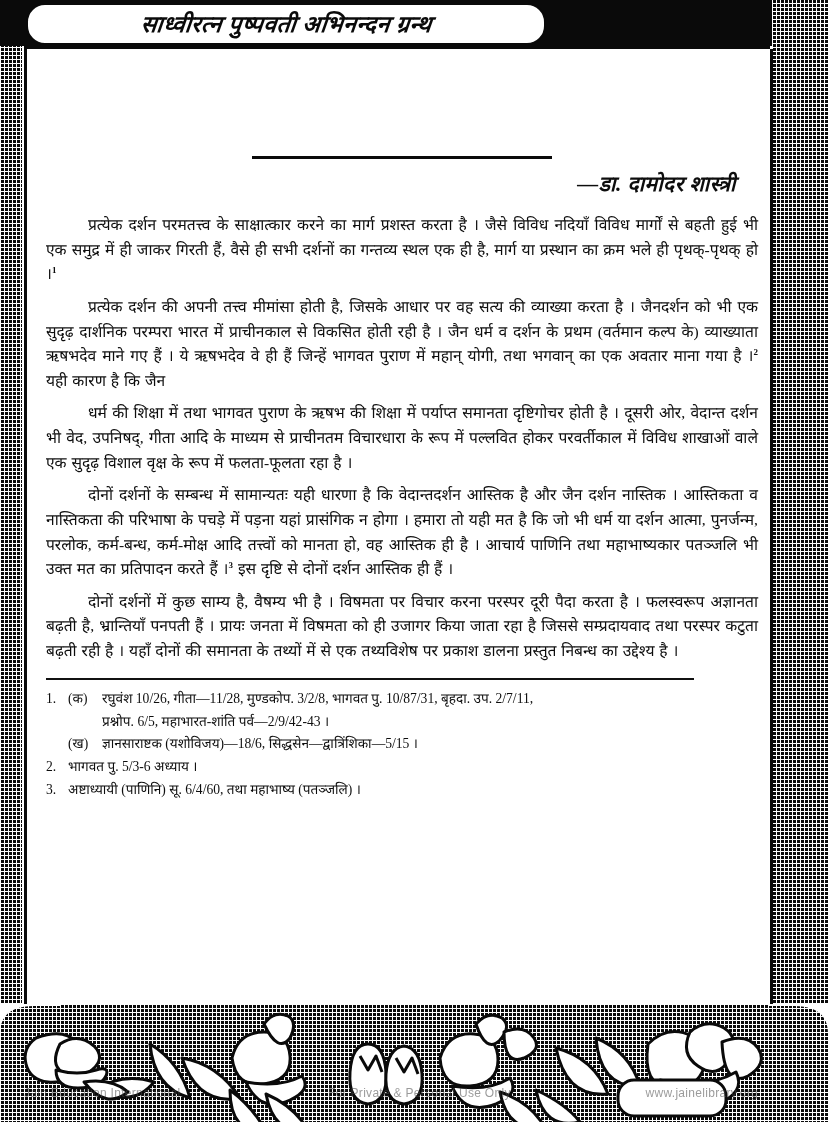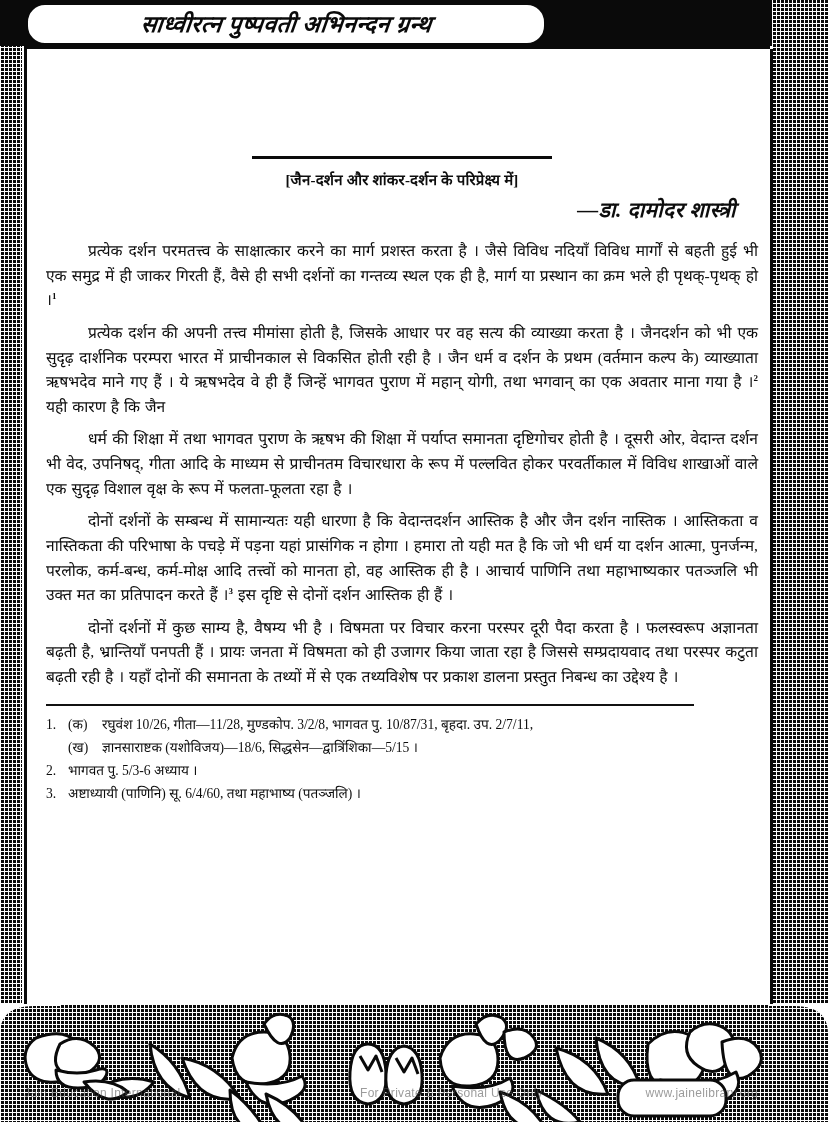--- a/index.html
+++ b/index.html
@@ -107,21 +107,21 @@
   
   #ornament{
     position:absolute;left:0;bottom:0;width:828px;height:118px;
     pointer-events:none;
   }
   .wm{
     position:absolute;bottom:22px;font-size:12px;color:#4a4a4a;opacity:.55;
     font-family:Liberation Sans, sans-serif;letter-spacing:.3px;white-space:nowrap;
   }
   .wm-l{left:24px;}
-  .wm-c{left:360px;text-align:center;}
+  .wm-c{left:328px;text-align:center;}
   .wm-r{right:70px;}
 </style>
 </head>
 <body>
 
 <div id="page">
 
   <div class="mesh mesh-right"></div>
   <div class="mesh mesh-left"></div>
   <div class="mesh mesh-bottom"></div>
@@ -131,21 +131,20 @@
     <div id="banner">
       <span id="banner-text">साध्वीरत्न पुष्पवती अभिनन्दन ग्रन्थ</span>
     </div>
   </div>
 
   <div id="innerframe"></div>
 
   <div id="content">
 
     <div id="title-rule"></div>
-    <div id="subtitle">[जैन-दर्शन और शांकर-दर्शन के परिप्रेक्ष्य में]</div>
     <div id="byline">—डा. दामोदर शास्त्री</div>
 
     <p class="para"><span>प्रत्येक दर्शन परमतत्त्व के साक्षात्कार करने का मार्ग प्रशस्त करता है । जैसे विविध नदियाँ विविध मार्गों से बहती हुई भी एक समुद्र में ही जाकर गिरती हैं, वैसे ही सभी दर्शनों का गन्तव्य स्थल एक ही है, मार्ग या प्रस्थान का क्रम भले ही पृथक्-पृथक् हो ।</span><sup>1</sup></p>
 
     <p class="para"><span>प्रत्येक दर्शन की अपनी तत्त्व मीमांसा होती है, जिसके आधार पर वह सत्य की व्याख्या करता है । जैनदर्शन को भी एक सुदृढ़ दार्शनिक परम्परा भारत में प्राचीनकाल से विकसित होती रही है । जैन धर्म व दर्शन के प्रथम (वर्तमान कल्प के) व्याख्याता ऋषभदेव माने गए हैं । ये ऋषभदेव वे ही हैं जिन्हें भागवत पुराण में महान् योगी, तथा भगवान् का एक अवतार माना गया है ।</span><sup>2</sup><span> यही कारण है कि जैन</span></p>
 
     <p class="para"><span>धर्म की शिक्षा में तथा भागवत पुराण के ऋषभ की शिक्षा में पर्याप्त समानता दृष्टिगोचर होती है । दूसरी ओर, वेदान्त दर्शन भी वेद, उपनिषद्, गीता आदि के माध्यम से प्राचीनतम विचारधारा के रूप में पल्लवित होकर परवर्तीकाल में विविध शाखाओं वाले एक सुदृढ़ विशाल वृक्ष के रूप में फलता-फूलता रहा है ।</span></p>
 
     <p class="para"><span>दोनों दर्शनों के सम्बन्ध में सामान्यतः यही धारणा है कि वेदान्तदर्शन आस्तिक है और जैन दर्शन नास्तिक । आस्तिकता व नास्तिकता की परिभाषा के पचड़े में पड़ना यहां प्रासंगिक न होगा । हमारा तो यही मत है कि जो भी धर्म या दर्शन आत्मा, पुनर्जन्म, परलोक, कर्म-बन्ध, कर्म-मोक्ष आदि तत्त्वों को मानता हो, वह आस्तिक ही है । आचार्य पाणिनि तथा महाभाष्यकार पतञ्जलि भी उक्त मत का प्रतिपादन करते हैं ।</span><sup>3</sup><span> इस दृष्टि से दोनों दर्शन आस्तिक ही हैं ।</span></p>
 
@@ -153,20 +152,21 @@
 
     <div id="fn-rule"></div>
 
     <div id="footnotes">
 
       <div class="fn">
         <span class="fn-num">1.</span>
         <span class="fn-lbl">(क)</span>
         <span class="fn-body">रघुवंश 10/26, गीता—11/28, मुण्डकोप. 3/2/8, भागवत पु. 10/87/31, बृहदा. उप. 2/7/11,</span>
       </div>
+      <div class="fn-cont">प्रश्नोप. 6/5, महाभारत-शांति पर्व—2/9/42-43 ।</div>
 
       <div class="fn-sub">
         <span class="fn-lbl">(ख)</span>
         <span class="fn-body">ज्ञानसाराष्टक (यशोविजय)—18/6, सिद्धसेन—द्वात्रिंशिका—5/15 ।</span>
       </div>
 
       <div class="fn">
         <span class="fn-num">2.</span>
         <span class="fn-body">भागवत पु. 5/3-6 अध्याय ।</span>
       </div>

